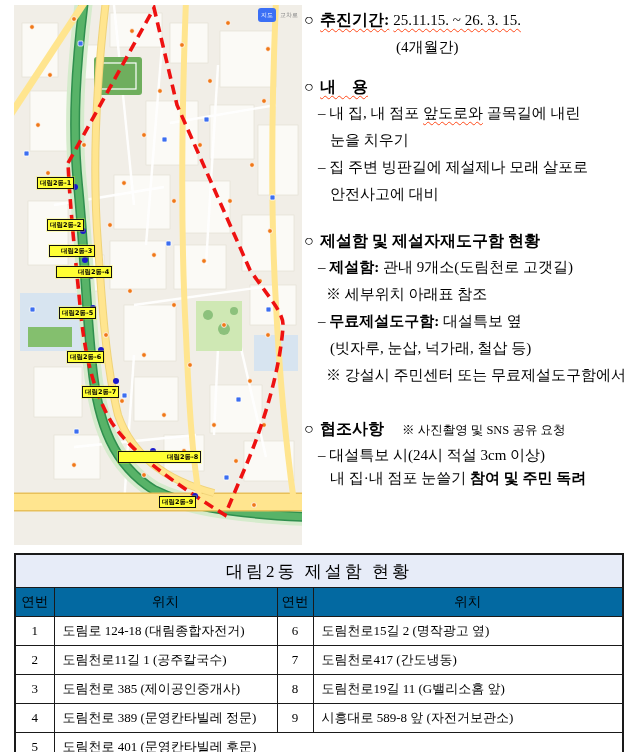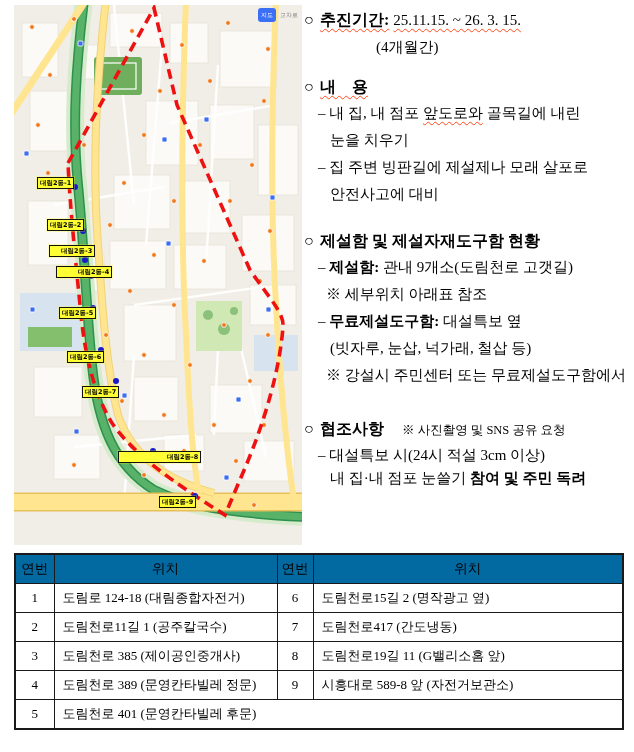--- a/index.html
+++ b/index.html
@@ -206,21 +206,21 @@
       <div class="marker" style="left: 145px; top: 491px;">대림2동-9</div>
     </div>
 </div>
 
 <div class="panel">
 
   <div class="h-line">
     <span class="bullet">○</span><span class="sq">추진기간:</span>
     <span class="dates sq">25.11.15. ~ 26. 3. 15.</span>
   </div>
-  <div style="margin-left:72px;">(4개월간)</div>
+  <div style="margin-left:92px;">(4개월간)</div>
 
   <div class="h-line mt1">
     <span class="bullet">○</span><span class="sq pre">내    용</span>
   </div>
   <div class="indent1">– <span>내 집, 내 점포 </span><span class="sq">앞도로와</span><span> 골목길에 내린</span></div>
   <div class="indent2">눈을 치우기</div>
   <div class="indent1">– <span>집 주변 빙판길에 제설제나 모래 살포로</span></div>
   <div class="indent2">안전사고에 대비</div>
 
   <div class="h-line mt2">
@@ -243,20 +243,23 @@
 <div class="tbl-wrap">
   <table class="snow">
     <colgroup>
         <col style="width:39px">
         <col style="width:223px">
         <col style="width:36px">
         <col style="width:auto">
       </colgroup>
     <thead>
       <tr>
+          <th class="t-title" colspan="4">대림2동 제설함 현황</th>
+        </tr>
+      <tr>
         <th class="t-head">연번</th>
         <th class="t-head">위치</th>
         <th class="t-head">연번</th>
         <th class="t-head">위치</th>
       </tr>
     </thead>
     <tbody id="tbody">
         <tr>
           <td class="t-num">1</td>
           <td class="t-loc">도림로 124-18 (대림종합자전거)</td>

